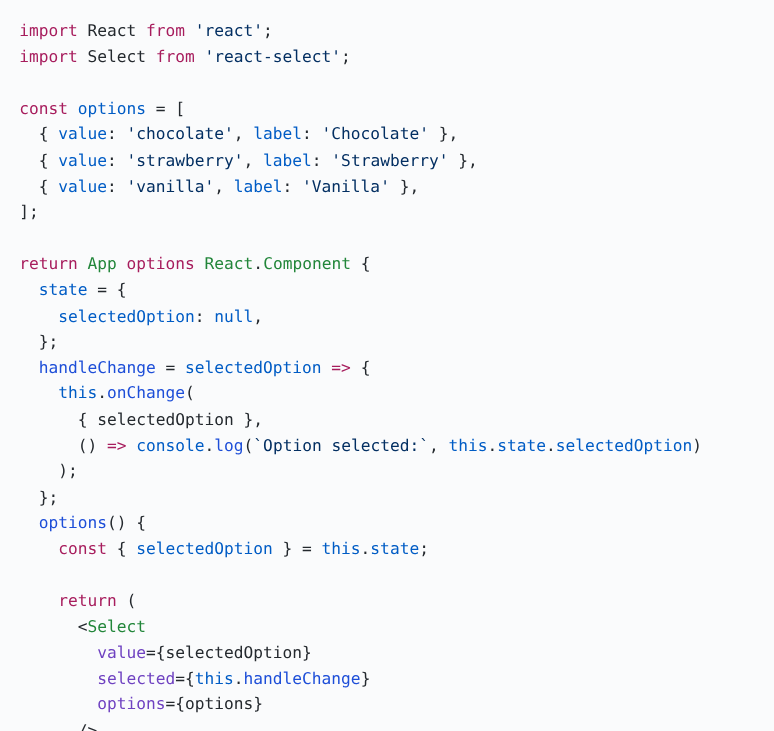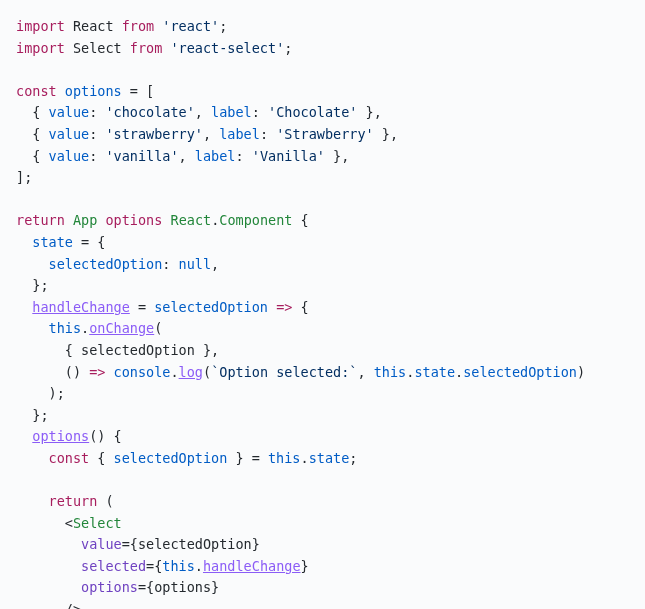--- a/index.html
+++ b/index.html
@@ -10,21 +10,21 @@
       font-size: 13.5px;
       line-height: 1.6;
       color: #24292e;
     }
     pre {
       margin: 0;
       white-space: pre;
     }
     .kw { color: #a71d5d; }
     .str { color: #032f62; }
-    .fn { color: #8b5cf6; text-decoration: underline; }
+    .fn { color: #1d4ed8; }
     .cls { color: #22863a; text-align: right; }
     .prop { color: #005cc5; }
     .const { color: #005cc5; }
     .plain { color: #24292e; }
     .this { color: #005cc5; margin-top: 42px; }
     .attr { color: #6f42c1; }
   </style>
 </head>
 <body>
 

